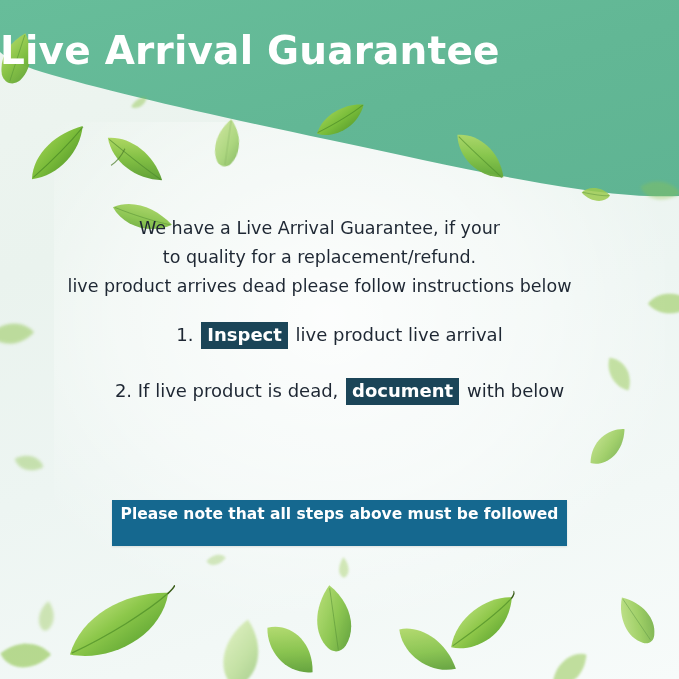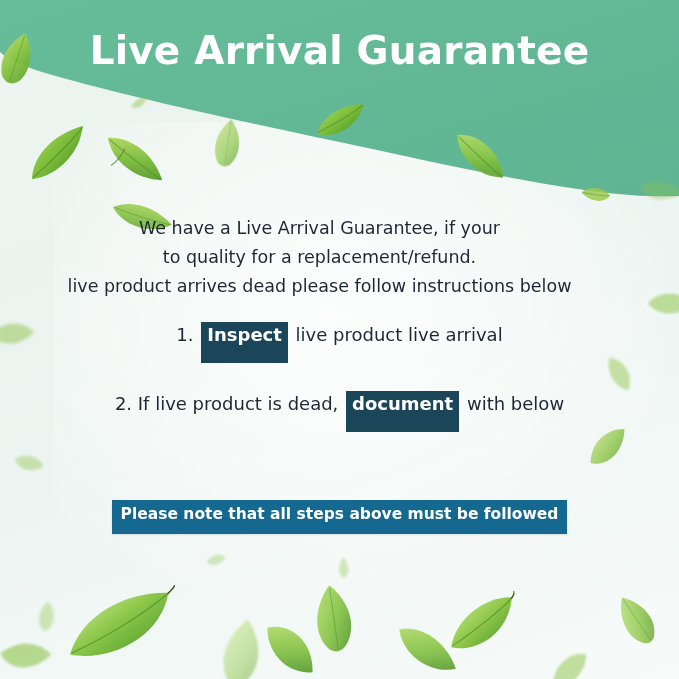--- a/index.html
+++ b/index.html
@@ -42,21 +42,20 @@
   }
   .header-band svg {
     display: block;
   }
 
   .header-title {
     position: absolute;
     left: 0;
     top: 28px;
     width: 679px;
-    text-align: center;
     color: #ffffff;
     font-family: "DejaVu Sans", sans-serif;
     font-weight: bold;
     font-size: 39px;
     letter-spacing: 0.2px;
     white-space: nowrap;
     z-index: 6;
   }
 
   
@@ -96,21 +95,21 @@
     line-height: 30px;
     white-space: nowrap;
     margin-bottom: 26px;
   }
   .step .num { }
   .step .plain { }
   .hl {
     background: #1b4558;
     color: #ffffff;
     font-weight: bold;
-    padding: 2px 6px 17px 6px;
+    padding: 2px 6px 3px 6px;
     margin: 0 2px;
     display: inline-block;
     line-height: 22px;
   }
 
   
   .banners {
     position: absolute;
     left: 0;
     top: 500px;
@@ -119,21 +118,21 @@
     text-align: center;
   }
   .banner {
     display: inline-block;
     background: #15688f;
     color: #ffffff;
     font-family: "DejaVu Sans", sans-serif;
     font-weight: bold;
     font-size: 15.5px;
     line-height: 19px;
-    padding: 5px 9px 10px 9px;
+    padding: 5px 9px 22px 9px;
     white-space: nowrap;
     box-shadow: 0 1px 2px rgba(0,0,0,0.10);
   }
   .banner-row { margin-bottom: 8px; }
 </style>
 </head>
 <body>
 
 <div class="canvas">
 

